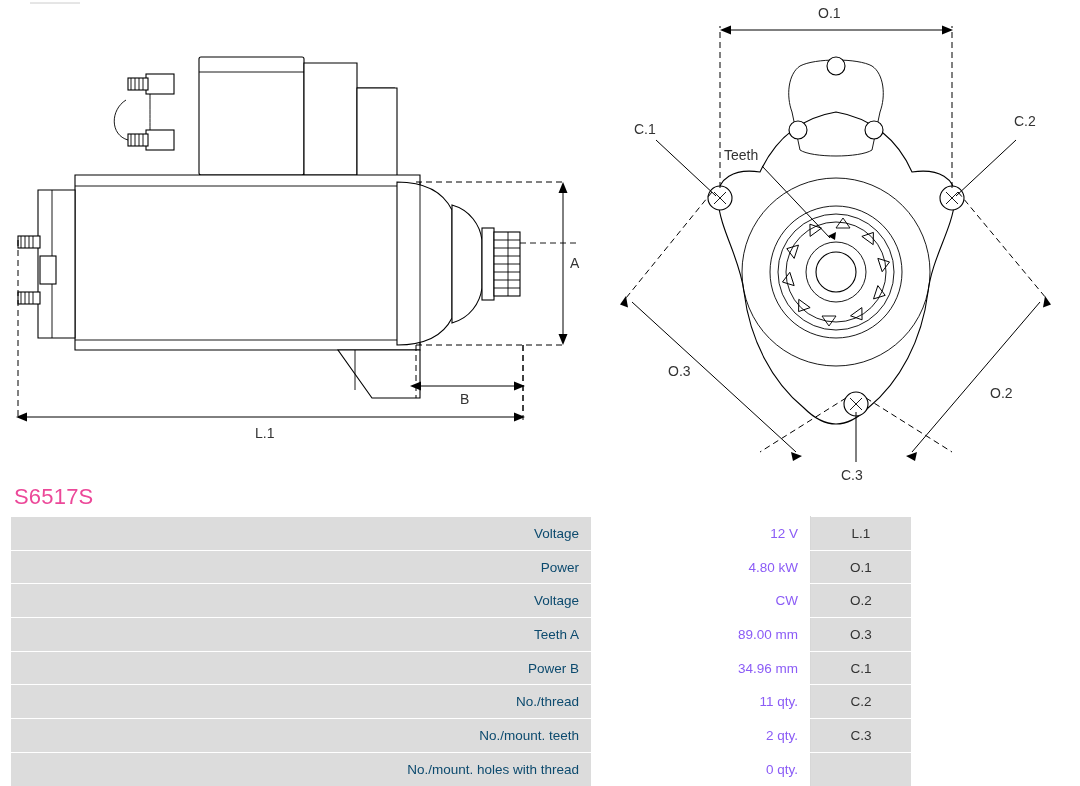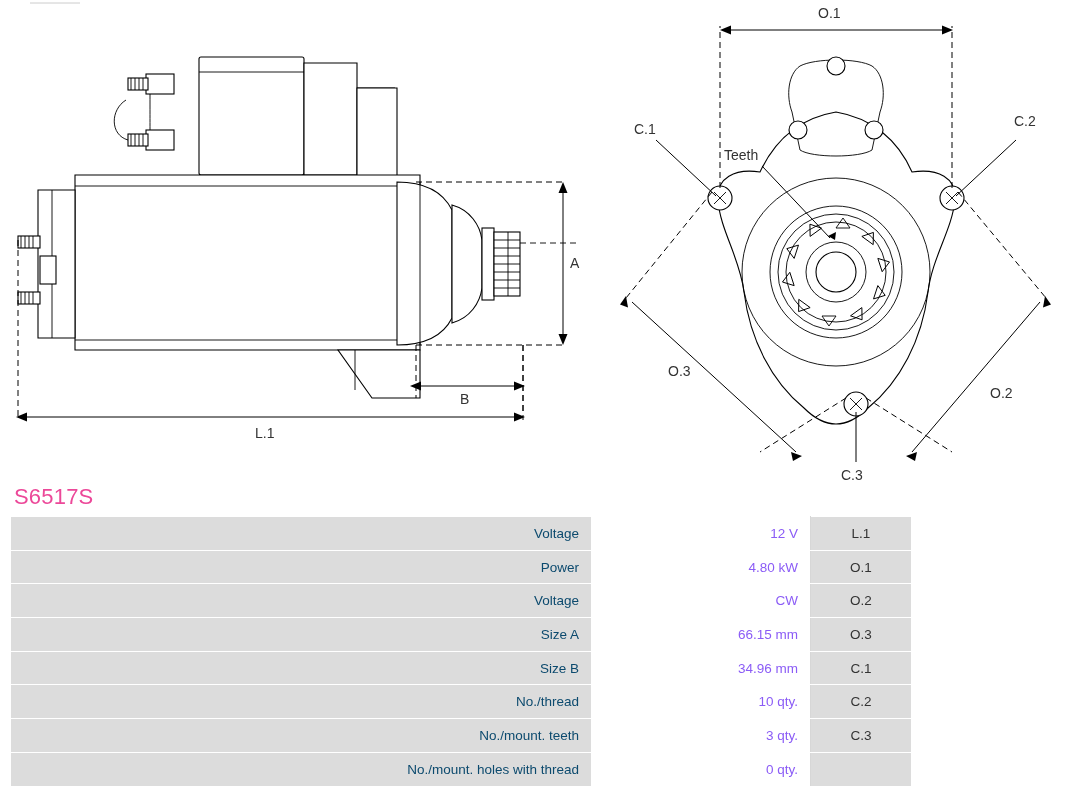--- a/index.html
+++ b/index.html
@@ -318,40 +318,40 @@
         <td class="c-label2">O.1</td>
         <td class="c-value2">90.00 mm</td>
       </tr>
       <tr>
         <td class="c-label">Voltage</td>
         <td class="c-value">CW</td>
         <td class="c-label2">O.2</td>
         <td class="c-value2">90.00 mm</td>
       </tr>
       <tr>
-        <td class="c-label">Size A</td>
-        <td class="c-value">66.15 mm</td>
+        <td class="c-label">Teeth A</td>
+        <td class="c-value">89.00 mm</td>
         <td class="c-label2">O.3</td>
         <td class="c-value2">128.00 mm</td>
       </tr>
       <tr>
-        <td class="c-label">Size B</td>
+        <td class="c-label">Power B</td>
         <td class="c-value">34.96 mm</td>
         <td class="c-label2">C.1</td>
         <td class="c-value2">11.50 mm</td>
       </tr>
       <tr>
         <td class="c-label">No./thread</td>
-        <td class="c-value">10 qty.</td>
+        <td class="c-value">11 qty.</td>
         <td class="c-label2">C.2</td>
         <td class="c-value2">11.50 mm</td>
       </tr>
       <tr>
         <td class="c-label">No./mount. teeth</td>
-        <td class="c-value">3 qty.</td>
+        <td class="c-value">2 qty.</td>
         <td class="c-label2">C.3</td>
         <td class="c-value2">11.50 mm</td>
       </tr>
       <tr>
         <td class="c-label">No./mount. holes with thread</td>
         <td class="c-value">0 qty.</td>
         <td class="c-label2 empty-cell"></td>
         <td class="c-value2 empty-cell-w"></td>
       </tr>
     </tbody>

